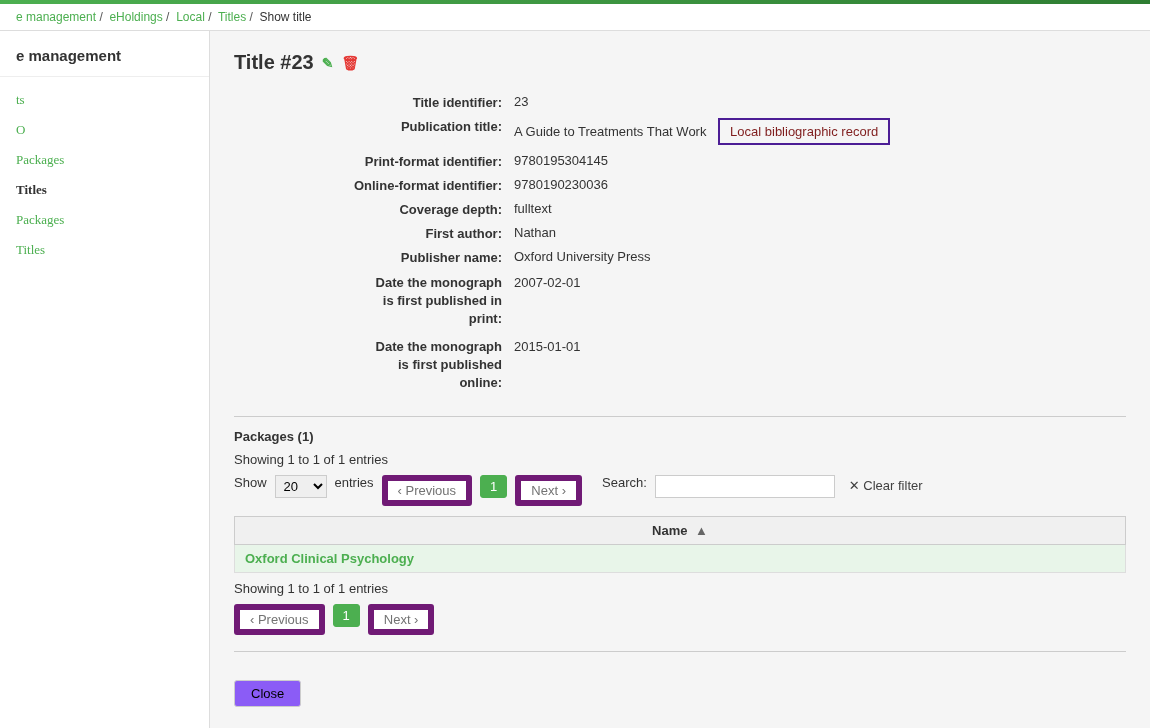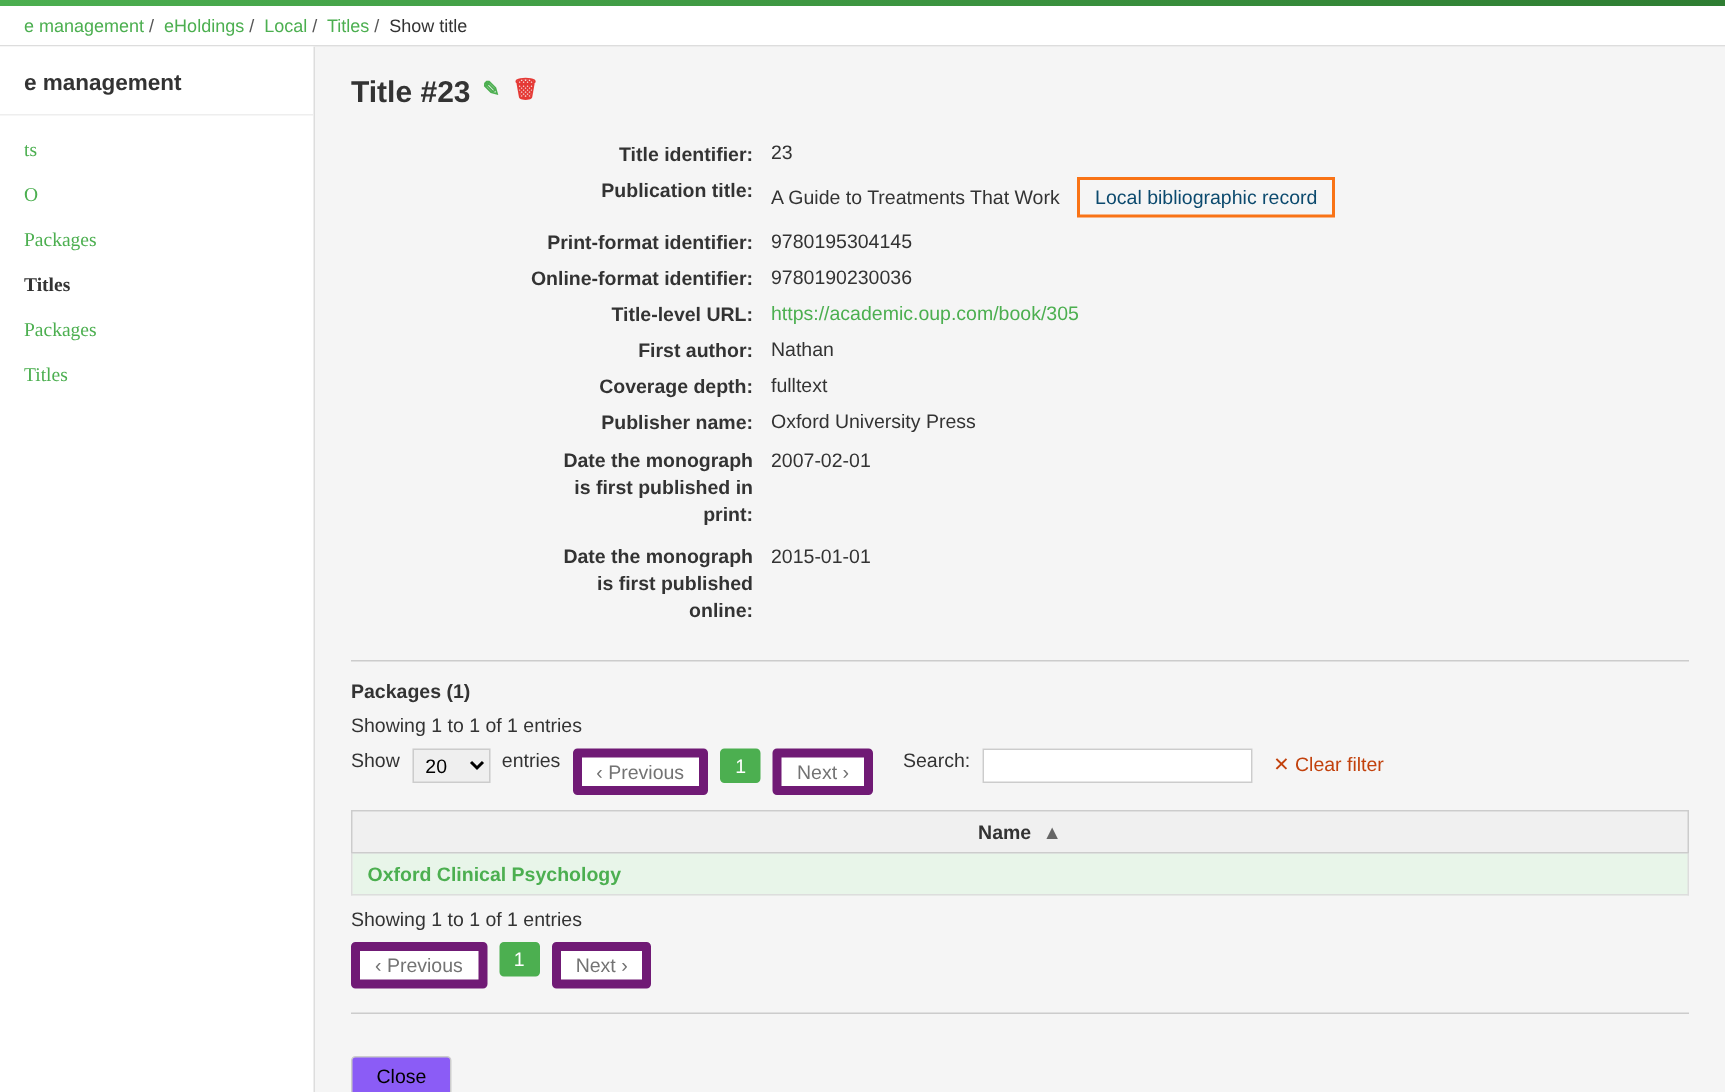--- a/index.html
+++ b/index.html
@@ -52,20 +52,21 @@
     .main-content {
       flex: 1;
       padding: 20px 24px;
     }
 
     .page-title {
       font-size: 20px;
       font-weight: bold;
       color: #333;
       display: flex;
+      align-items: center;
       gap: 8px;
       margin-bottom: 20px;
     }
     .icon-edit {
       color: #4caf50;
       font-size: 14px;
       cursor: pointer;
     }
     .icon-delete {
       color: #e53935;
@@ -97,24 +98,24 @@
       font-size: 13px;
       color: #333;
     }
     .detail-value a {
       color: #4caf50;
       text-decoration: none;
     }
 
     .local-bib-box {
       display: inline-block;
-      border: 2px solid #f97316;
+      border: 2px solid #4c1d95;
       padding: 4px 10px;
       margin-left: 8px;
-      color: #0c4a6e;
+      color: #7f1d1d;
       cursor: pointer;
       font-size: 13px;
     }
 
     .packages-section {
       border-top: 1px solid #ccc;
       padding-top: 12px;
     }
     .packages-label {
       font-size: 13px;
@@ -160,21 +161,21 @@
     .search-label { margin-left: 12px; }
     .search-input {
       border: 1px solid #ccc;
       padding: 3px 6px;
       font-size: 13px;
       width: 180px;
     }
     .clear-filter-btn {
       background: none;
       border: none;
-      color: #c2410c;
+      color: #404040;
       cursor: pointer;
       font-size: 13px;
       padding: 3px 6px;
     }
 
     .packages-table {
       width: 100%;
       border-collapse: collapse;
       margin-bottom: 8px;
     }
@@ -254,35 +255,29 @@
       <div class="detail-row">
         <div class="detail-label">Print-format identifier:</div>
         <div class="detail-value">9780195304145</div>
       </div>
 
       <div class="detail-row">
         <div class="detail-label">Online-format identifier:</div>
         <div class="detail-value">9780190230036</div>
       </div>
 
-      <div class="detail-row">
-        <div class="detail-label">Title-level URL:</div>
-        <div class="detail-value">
-          <a href="#">https://academic.oup.com/book/305</a>
-        </div>
+
+      <div class="detail-row">
+        <div class="detail-label">Coverage depth:</div>
+        <div class="detail-value">fulltext</div>
       </div>
 
       <div class="detail-row">
         <div class="detail-label">First author:</div>
         <div class="detail-value">Nathan</div>
-      </div>
-
-      <div class="detail-row">
-        <div class="detail-label">Coverage depth:</div>
-        <div class="detail-value">fulltext</div>
       </div>
 
       <div class="detail-row">
         <div class="detail-label">Publisher name:</div>
         <div class="detail-value">Oxford University Press</div>
       </div>
 
       <div class="detail-row">
         <div class="detail-label" style="line-height:1.4;">Date the monograph<br>is first published in<br>print:</div>
         <div class="detail-value" style="padding-top:2px;">2007-02-01</div>

